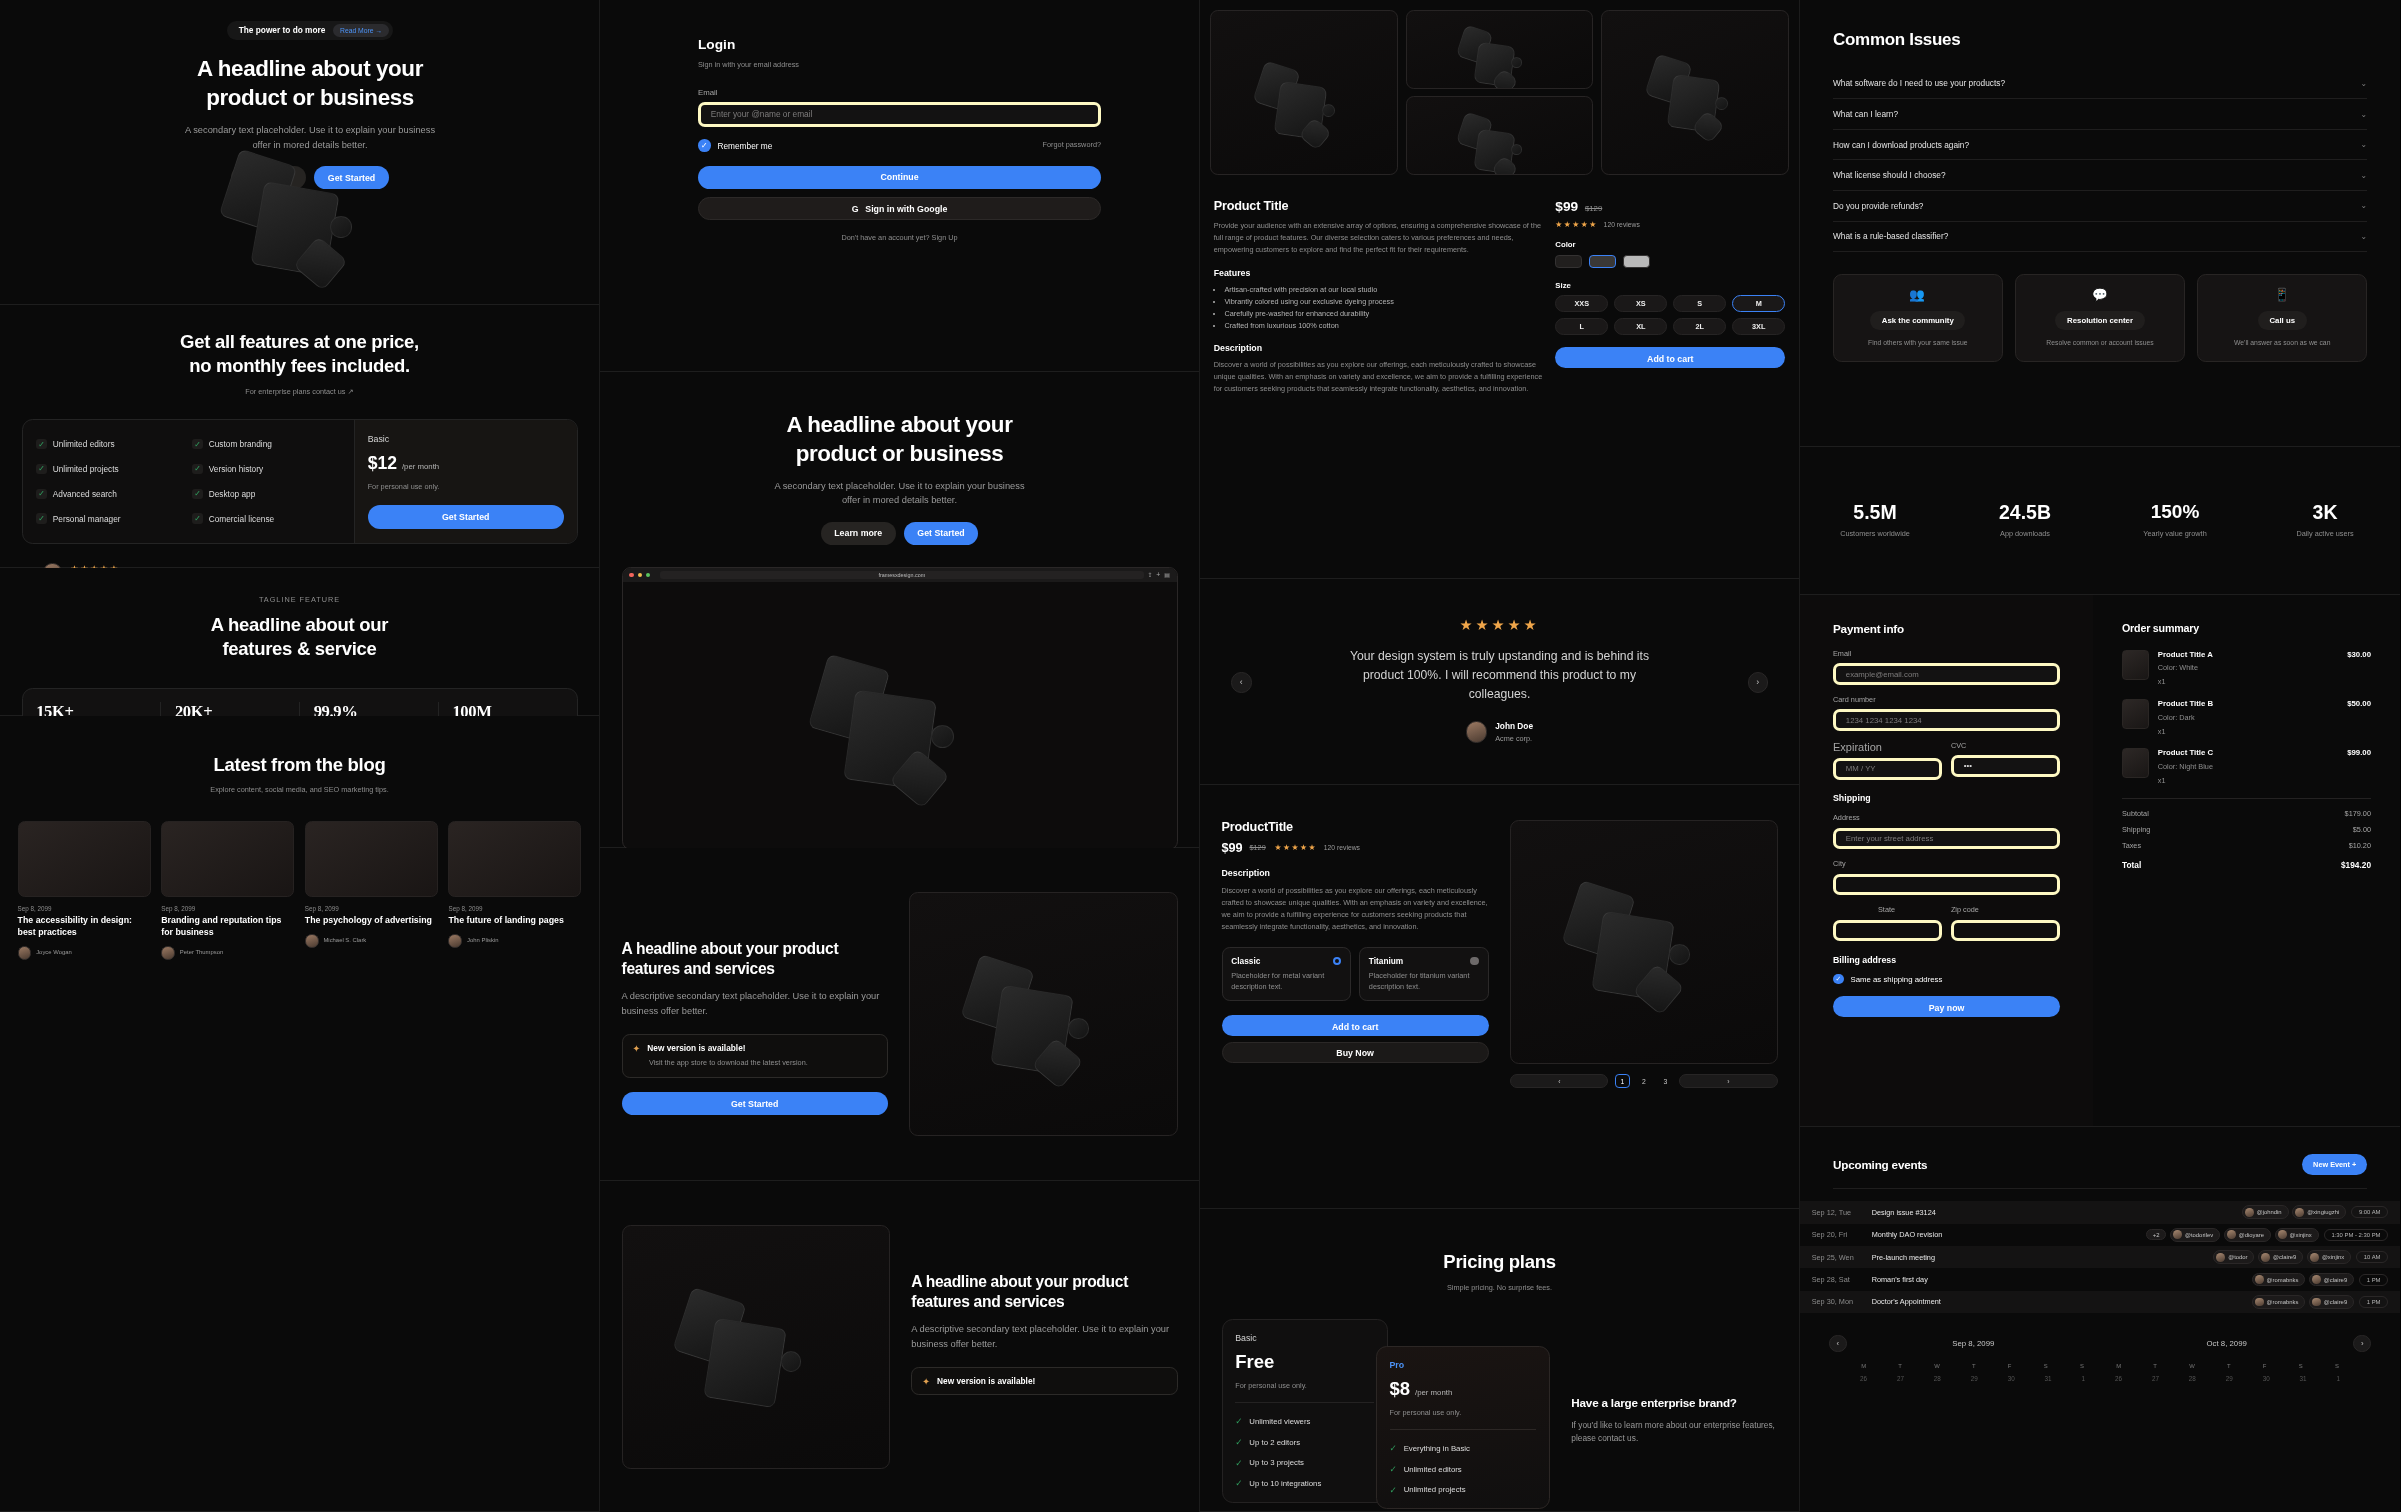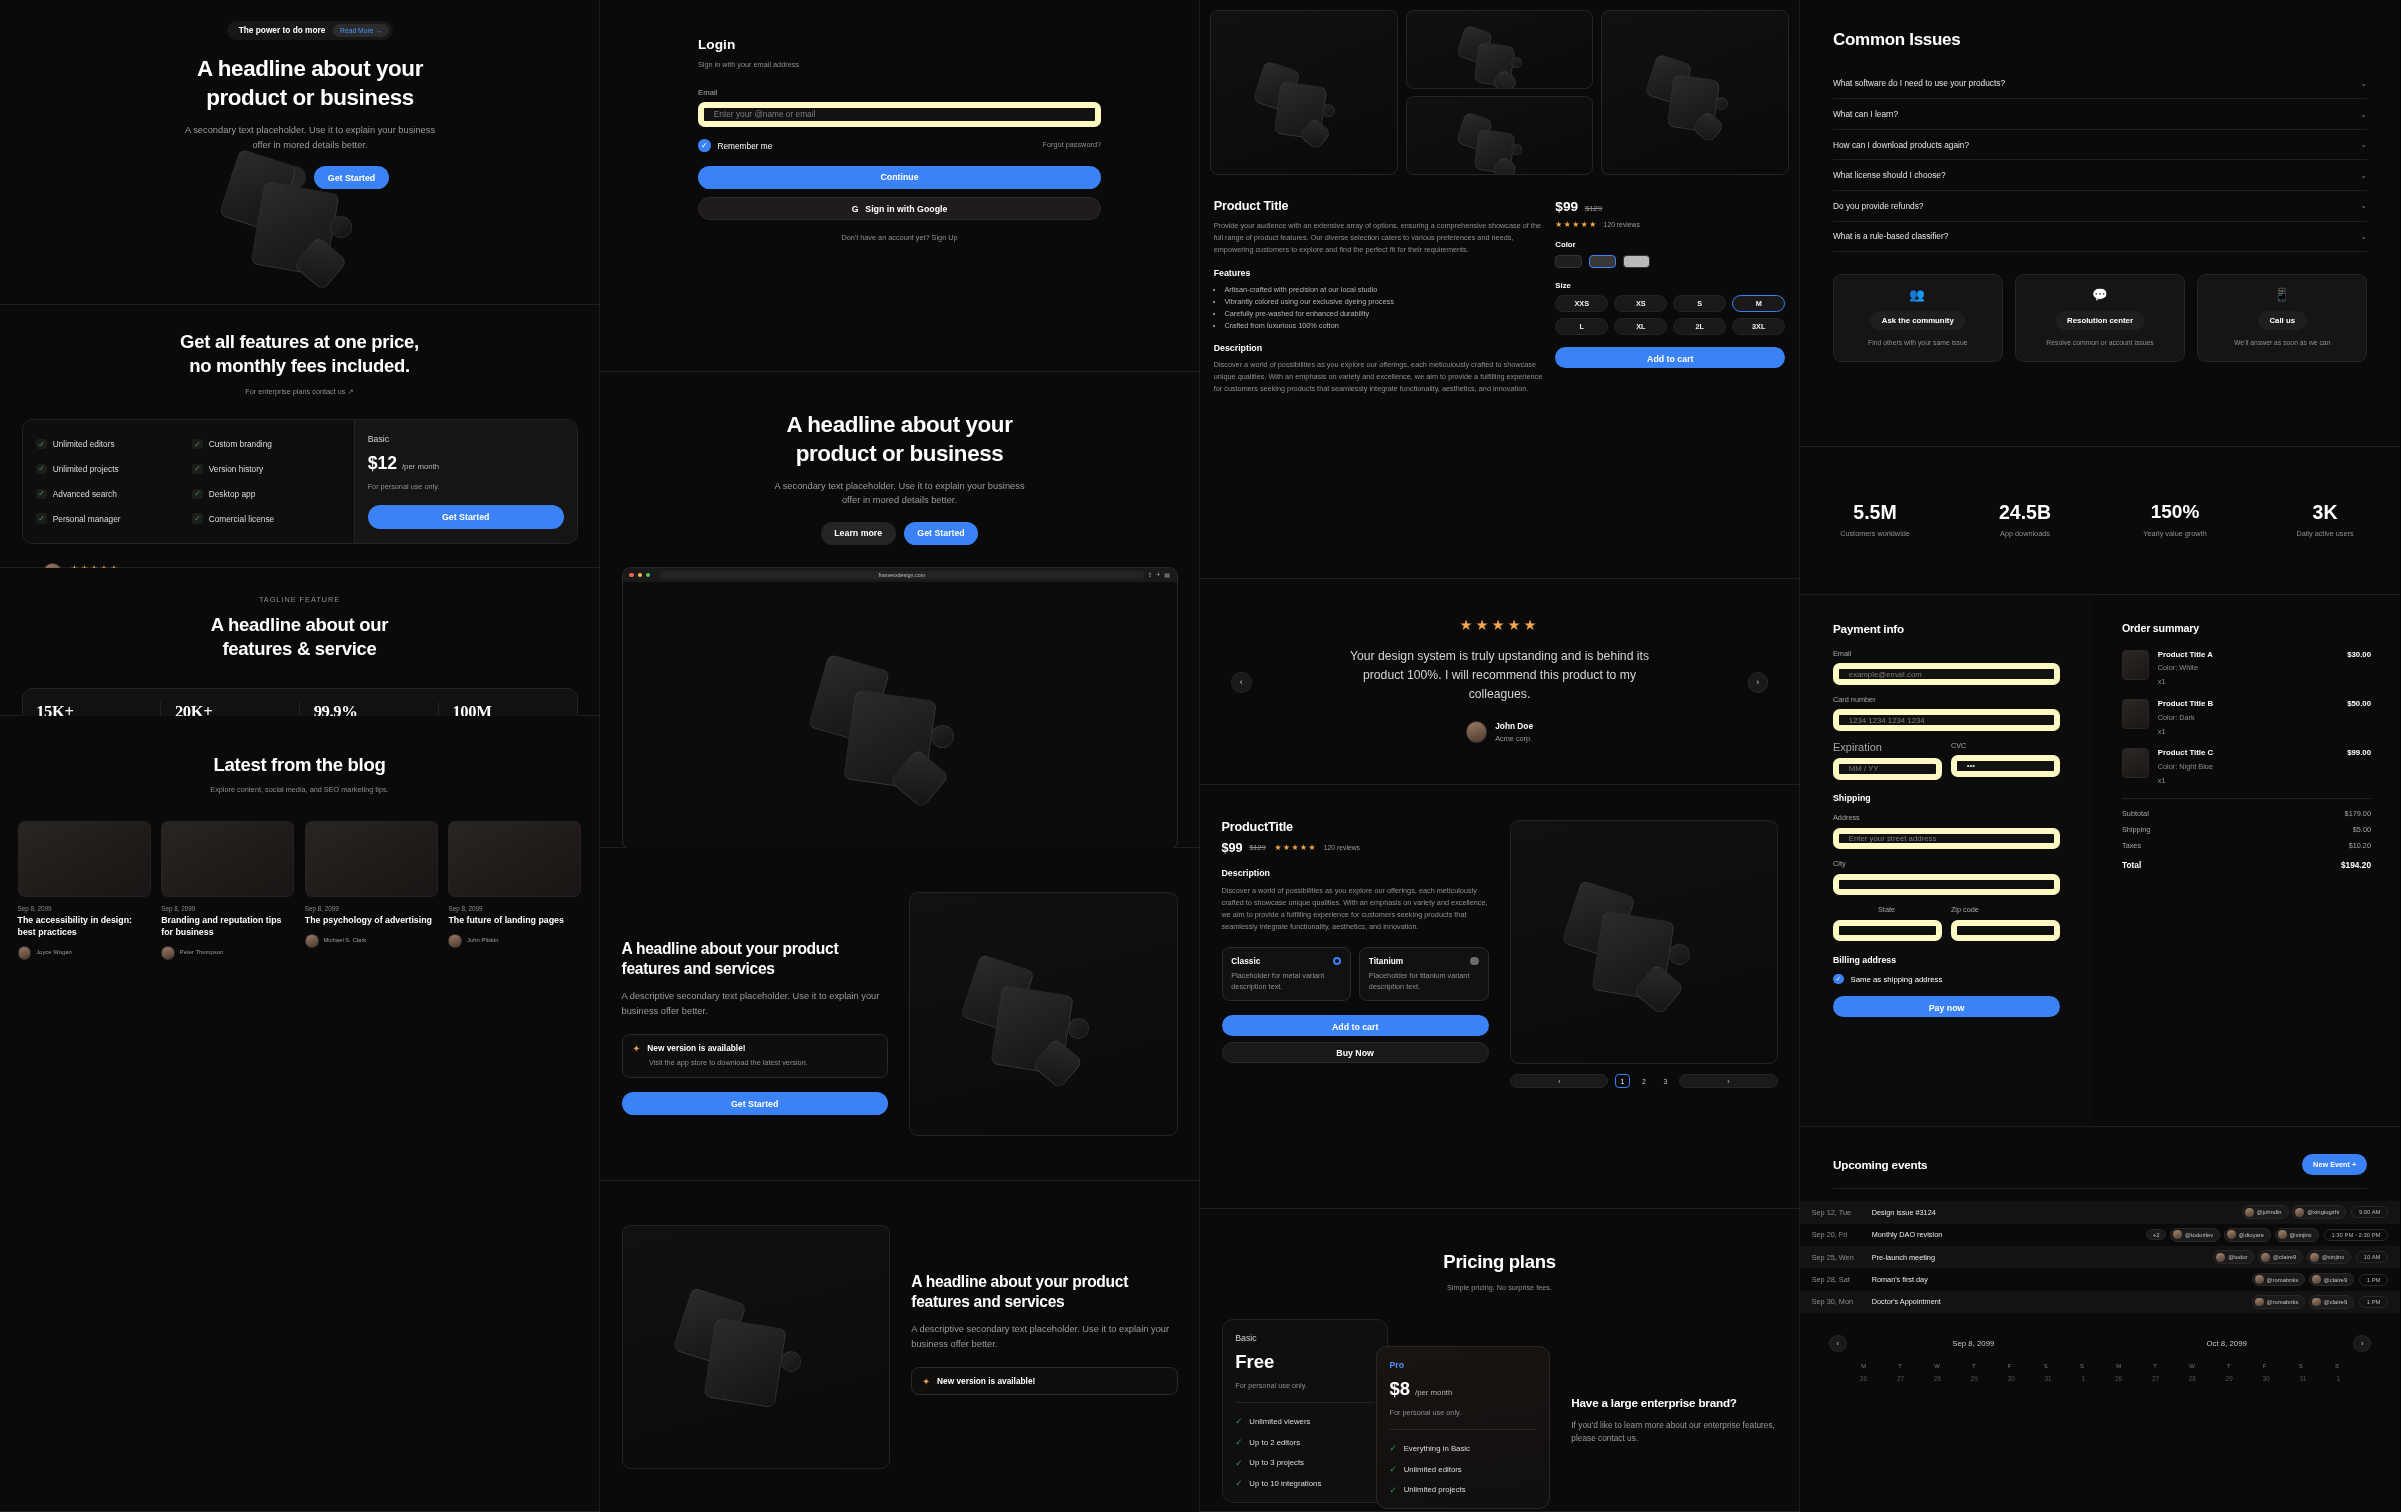--- a/index.html
+++ b/index.html
@@ -72,21 +72,21 @@
   .bcard { flex:1; }
   .bthumb { width:100%; height:76px; border-radius:6.8px;
     background:linear-gradient(150deg,#2a2422,#191514); border:1px solid #262221; }
   .bdate { font-size:6.3px; color:#8c8c8c; margin-top:7.8px; }
   .btitle { font-size:8.8px; font-weight:bold; line-height:1.35; margin-top:3.9px; }
   .bauth { display:flex; align-items:center; gap:4.9px; margin-top:6.8px; }
   .bauth .n { font-size:5.9px; color:#9a9a9a; line-height:1.25; }
 
   
   .field-label { font-size:7.8px; color:#a5a5a5; margin-bottom:4.9px; }
-  .field { width:100%; background:#131212; border:6px solid #fef9c3; border-radius:6.8px;
+  .field { width:100%; background:#131212; border:3px solid #fef9c3; border-radius:6.8px;
     height:24.4px; padding:0 9.8px; color:#dcdcdc; font-size:8.3px;
     font-family:"Liberation Sans",sans-serif; outline:none; }
   .field::placeholder { color:#7e7c7c; }
   .cbox { width:12.7px; height:12.7px; border-radius:50%; background:#3b82f6;
     display:flex; align-items:center; justify-content:center; font-size:7.8px; color:#fff; }
   .btn-wide { width:100%; height:23.4px; border-radius:974px; border:none; cursor:pointer;
     font-size:8.8px; font-weight:bold; font-family:"Liberation Sans",sans-serif; }
 
   
   .browser { border:1px solid #2a2727; border-radius:8.8px; overflow:hidden;

